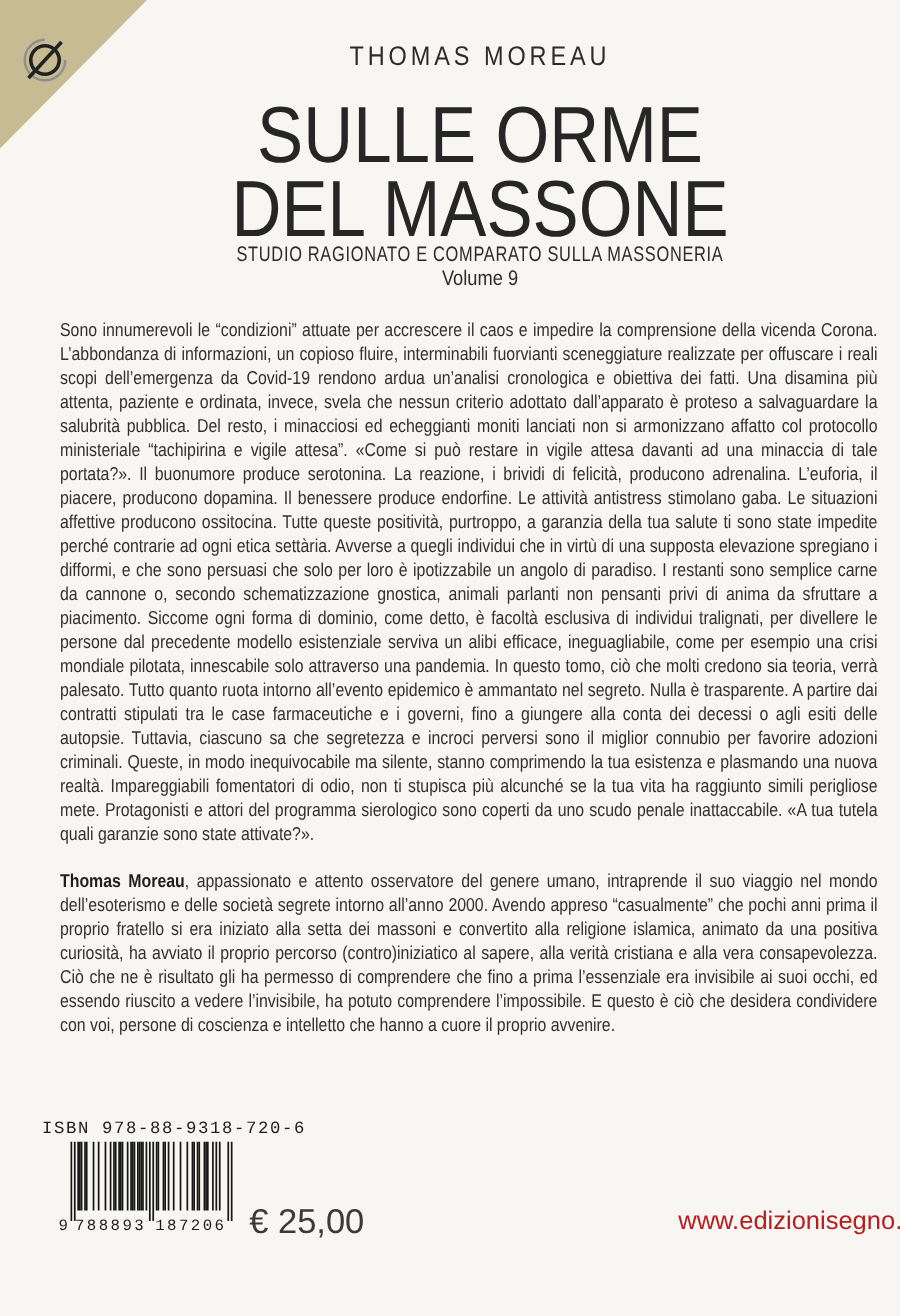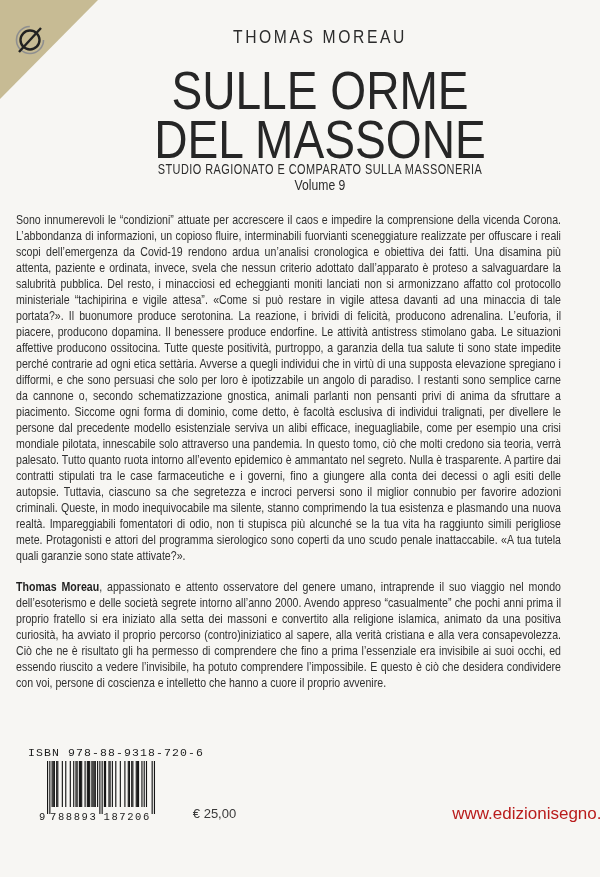--- a/index.html
+++ b/index.html
@@ -32,43 +32,43 @@
   }
   .subtitle{
     top:161px;font-size:14px;line-height:16px;letter-spacing:.6px;color:#2b2b2b;
     transform:scaleX(.78);transform-origin:50% 0;
   }
   .volume{
     top:177px;font-size:14px;line-height:16px;color:#2b2b2b;
     transform:scaleX(.87);transform-origin:50% 0;
   }
   
-  .text-col{position:absolute;left:16px;top:212px;width:545px;}
+  .text-col{position:absolute;left:40px;top:212px;width:545px;}
   .condense{width:638px;transform:scaleX(.8542);transform-origin:0 0;}
   .text-col p{
     margin:0;text-align:justify;
     font-size:12.4px;line-height:16px;color:#303030;
   }
   .text-col p.bio{margin-top:15px;}
   .bio b{color:#1f1f1f;}
   
   .isbn-label{
     position:absolute;left:28px;top:746px;
     font-family:Liberation Mono, monospace;
     font-size:11.5px;letter-spacing:1.1px;color:#1c1c1c;white-space:nowrap;
   }
   .barcode{position:absolute;left:39px;top:761px;}
   .barcode rect{fill:#161616;}
   .barcode text{
     font-family:"Liberation Mono",monospace;
     font-size:10.5px;fill:#1c1c1c;letter-spacing:1.6px;
   }
   .price{
-    position:absolute;left:152px;top:803px;width:125px;
-    text-align:center;font-size:13px;line-height:22px;color:#3a3a3a;
+    position:absolute;left:142px;top:803px;width:125px;
+    text-align:center;font-size:23px;line-height:22px;color:#3a3a3a;
   }
   .website{
     position:absolute;right:30px;top:803px;
     text-align:right;font-size:17px;line-height:22px;color:#b91c1c;white-space:nowrap;
   }
 </style>
 </head>
 <body>
 
 <div class="page">

